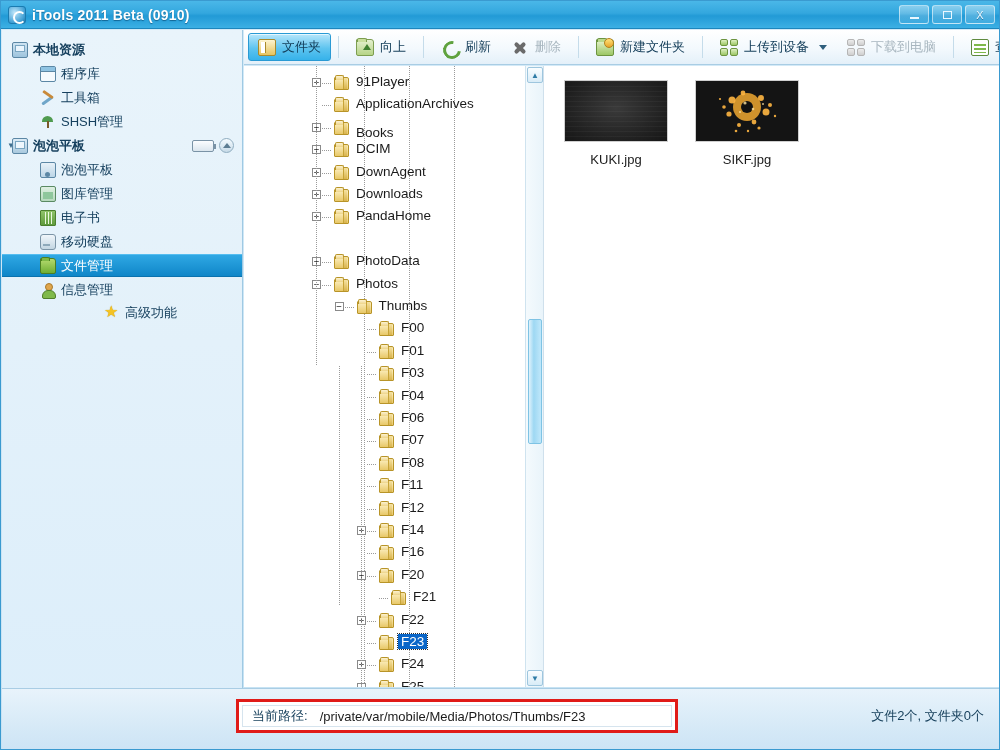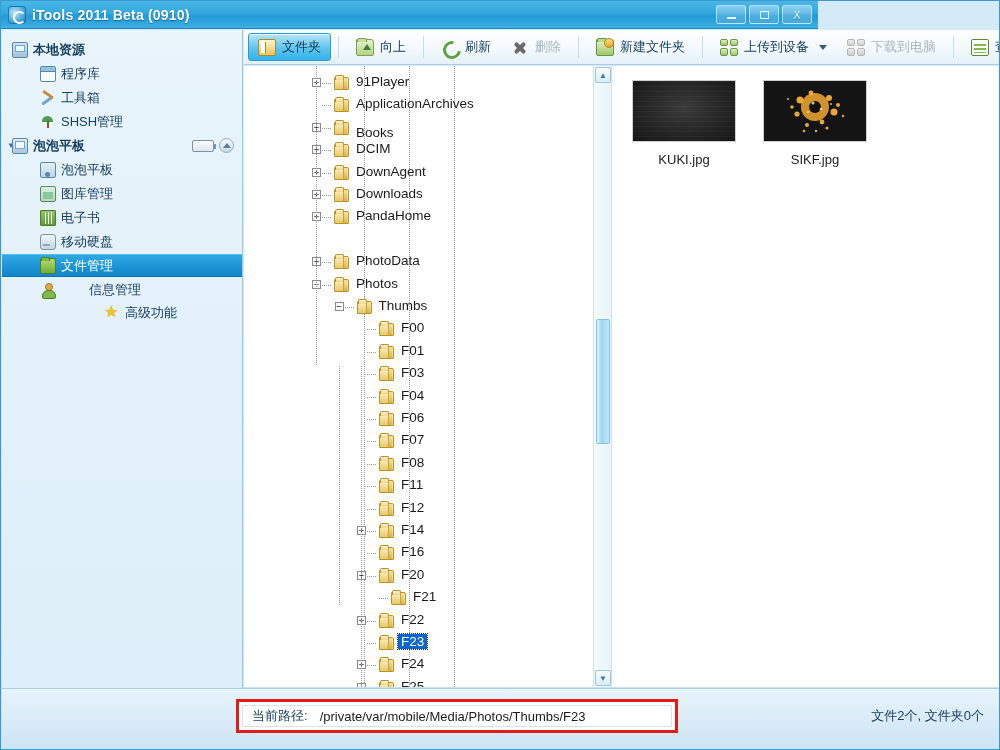--- a/index.html
+++ b/index.html
@@ -14,21 +14,21 @@
   #app{
     position:relative;
     width:1000px; height:750px;
     background:linear-gradient(#d4eaf7,#c6e2f3);
     border:1px solid #3a9ad0;
     overflow:hidden;
   }
 
   
   .titlebar{
-    position:absolute; left:0; top:0; width:817px; height:28px;
+    position:absolute; left:0; top:0; width:1000px; height:28px;
     background:linear-gradient(#4ab7e8 0%,#33a7de 45%,#229ad6 55%,#3cb0e4 100%);
     border-bottom:1px solid #1d86bd;
     display:flex; align-items:center;
   }
   .title-ico{
     width:18px;height:18px;margin-left:7px;margin-right:6px;
     border-radius:3px;
     background:radial-gradient(circle at 35% 35%,#bfe6fa,#3f9fd4 70%,#1c6f9e);
     border:1px solid #1a7bb0;
     position:relative;flex:none;
@@ -180,21 +180,21 @@
       linear-gradient(#7fb94a,#7fb94a) 0 4px/100% 2px no-repeat,
       linear-gradient(#7fb94a,#7fb94a) 0 8px/100% 2px no-repeat;
   }
 
   
   .content{
     position:absolute; left:243px; top:65px; width:756px; height:621px;
     background:#ffffff; display:flex;
   }
   .tree-pane{
-    position:relative; width:368px; height:621px;
+    position:relative; width:300px; height:621px;
     background:#ffffff; border-right:1px solid #cfe0ec; overflow:hidden;
   }
   .tree-scroll{ position:absolute; left:0; top:0; width:326px; height:621px; }
 
   
   .guide{ position:absolute; top:0; bottom:0; width:1px;
     background:repeating-linear-gradient(#9a9a9a 0 1px,transparent 1px 2px); }
 
   .t-row{ position:relative; height:22.4px; display:flex; align-items:center; white-space:nowrap; }
   .t-exp{
@@ -331,21 +331,21 @@
         <span class="sb-label">电子书</span>
       </div>
       <div class="sb-row" style="padding-left: 38px; margin-top: 1px;">
         <span class="sb-ico ic-hdd"></span>
         <span class="sb-label">移动硬盘</span>
       </div>
       <div class="sb-row selected" style="padding-left: 38px; margin-top: 1px;">
         <span class="sb-ico ic-folder"></span>
         <span class="sb-label">文件管理</span>
       </div>
-      <div class="sb-row" style="padding-left: 38px; margin-top: 1px; gap: 28px;">
+      <div class="sb-row" style="padding-left: 38px; margin-top: 1px;">
         <span class="sb-ico ic-user"></span>
         <span class="sb-label">信息管理</span>
       </div>
       <div class="sb-row" style="padding-left: 37px; margin-top: 0; justify-content: center;">
         <span class="sb-ico ic-star"></span>
         <span class="sb-label">高级功能</span>
       </div>
     </div>
 
   <div class="toolbar" id="toolbar">

